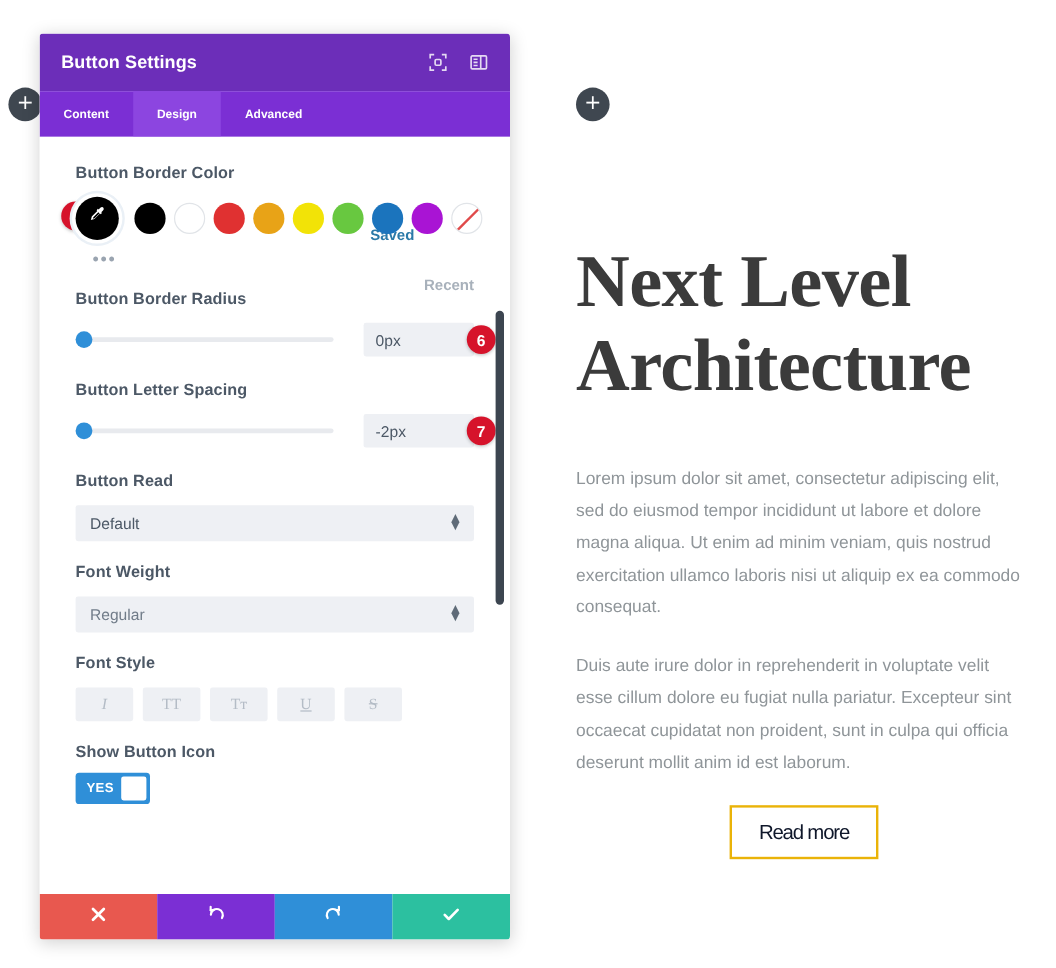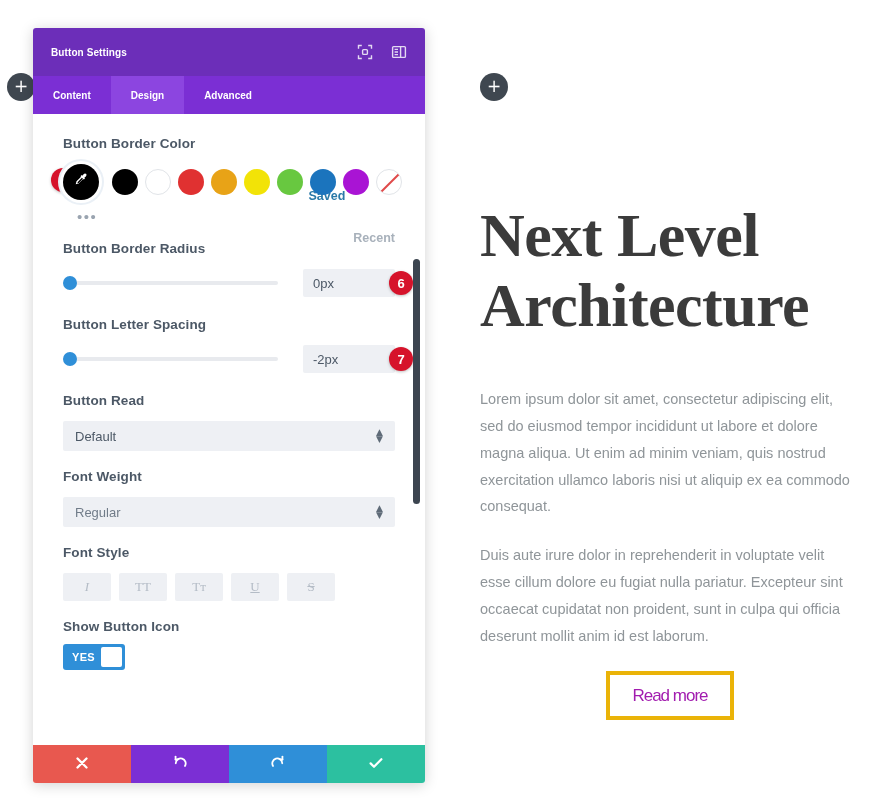--- a/index.html
+++ b/index.html
@@ -31,21 +31,21 @@
     background: #fff;
     box-shadow: 0 2px 14px rgba(0,0,0,.18);
     display: flex; flex-direction: column;
     border-radius: 3px; overflow: hidden;
   }
   .modal-header {
     height: 48px; background: #6c2eb9;
     display: flex; align-items: center; padding: 0 18px;
     flex: 0 0 48px;
   }
-  .modal-title { color:#fff; font-size: 10px; font-weight: bold; letter-spacing:.1px; }
+  .modal-title { color:#fff; font-size: 15px; font-weight: bold; letter-spacing:.1px; }
   .header-icons { margin-left:auto; display:flex; gap: 18px; align-items:center; }
   .hicon { width: 16px; height: 16px; opacity: .82; cursor:pointer; display:block; }
 
   .tabs { height: 38px; background: #7b2fd4; display: flex; flex: 0 0 38px; }
   .tab {
     padding: 0 20px; height: 38px; display: flex; align-items: center;
     color: #fff; font-size: 10px; font-weight: bold; cursor: pointer;
     background: transparent;
   }
   .tab.active { background: #8c45e0; }
@@ -174,21 +174,21 @@
     font-size: 62px; font-weight: bold; color:#3b3b3b;
     line-height: 1.13; letter-spacing: -.5px;
     margin-bottom: 46px;
   }
   .body-p {
     font-size: 14.5px; color:#8f9599; line-height: 1.85;
     margin-bottom: 22px; max-width: 370px;
   }
   .read-more-wrap { display:flex; justify-content:center; margin-top: 14px; }
   .read-more {
-    border: 4px solid #eab308; background:transparent; color:#a21caf;
+    border: 2px solid #eab308; background:transparent; color:#0f172a;
     font-size: 17px; padding: 12px 22px; letter-spacing: -1px;
     font-family: "Liberation Sans", sans-serif; cursor:pointer;
     line-height: 1;
   }
 </style>
 </head>
 <body>
 
 <div id="root">
 

